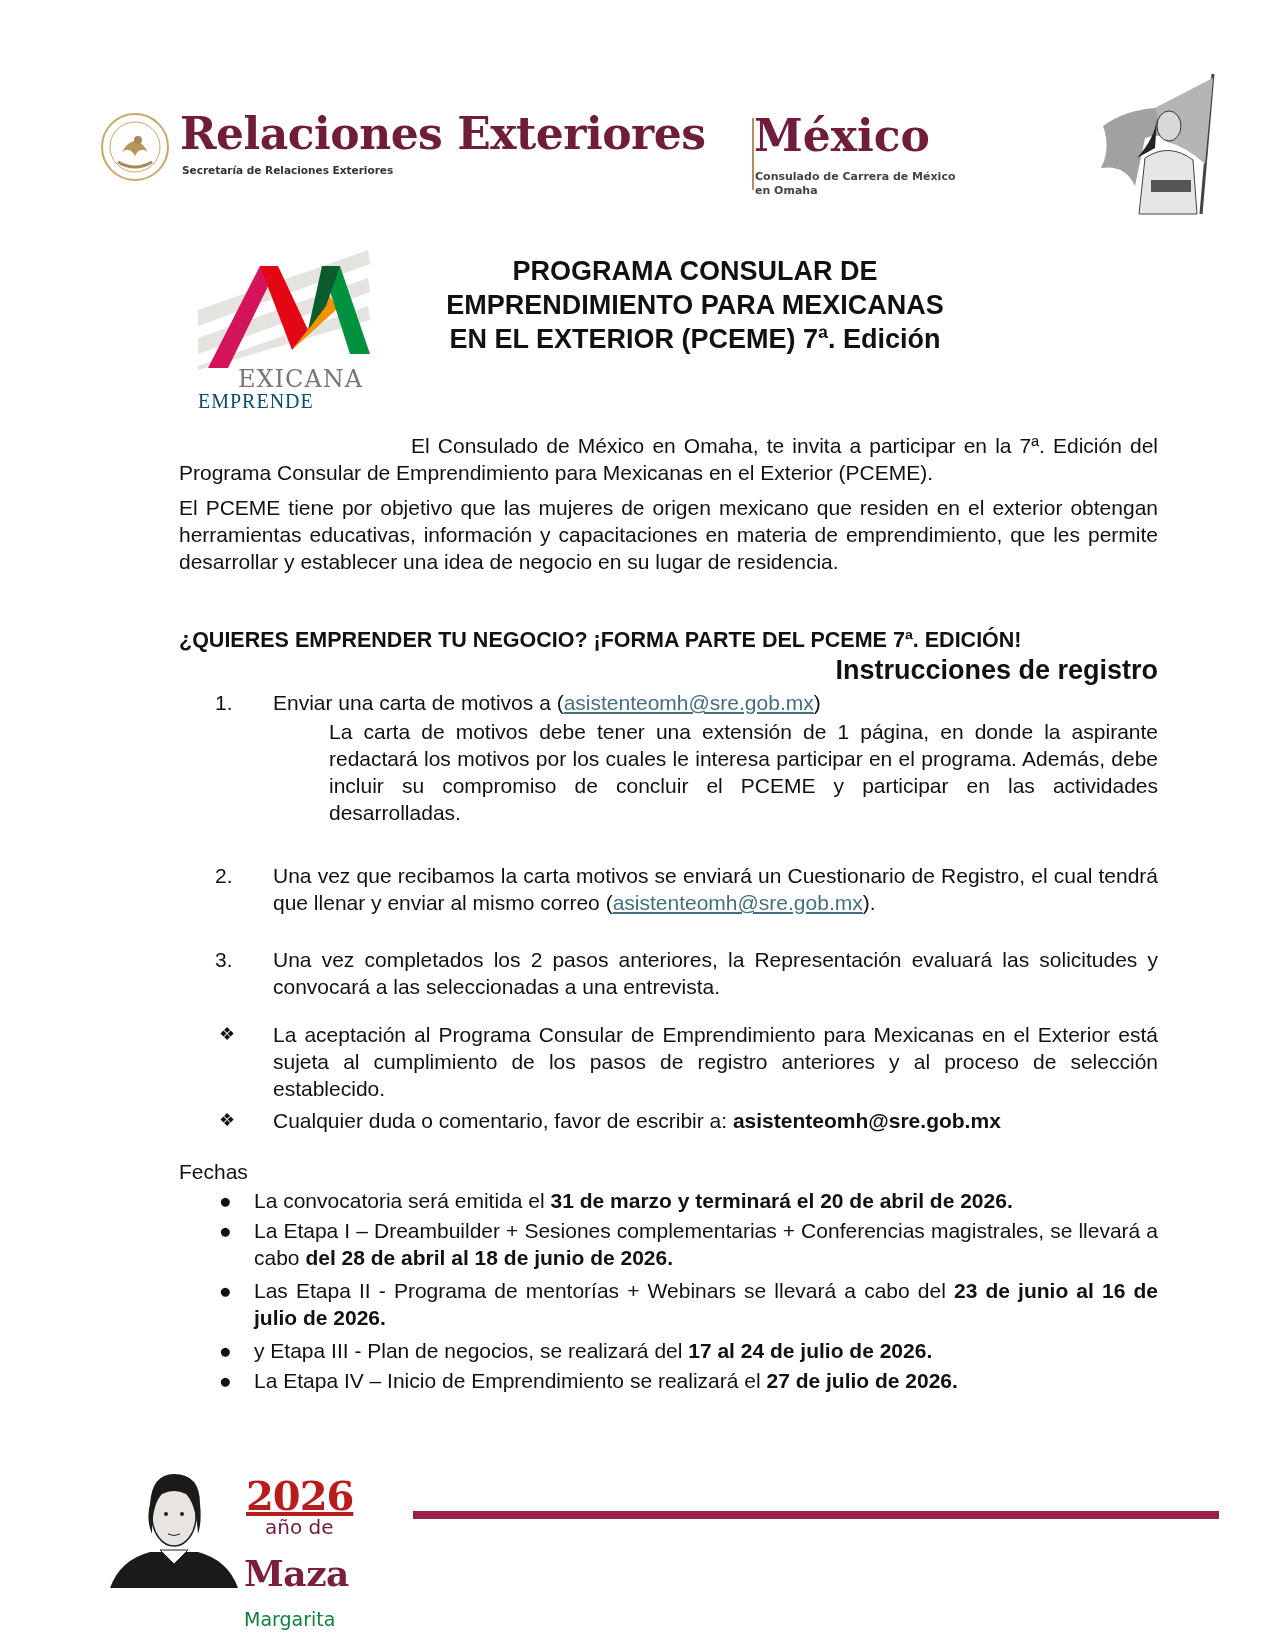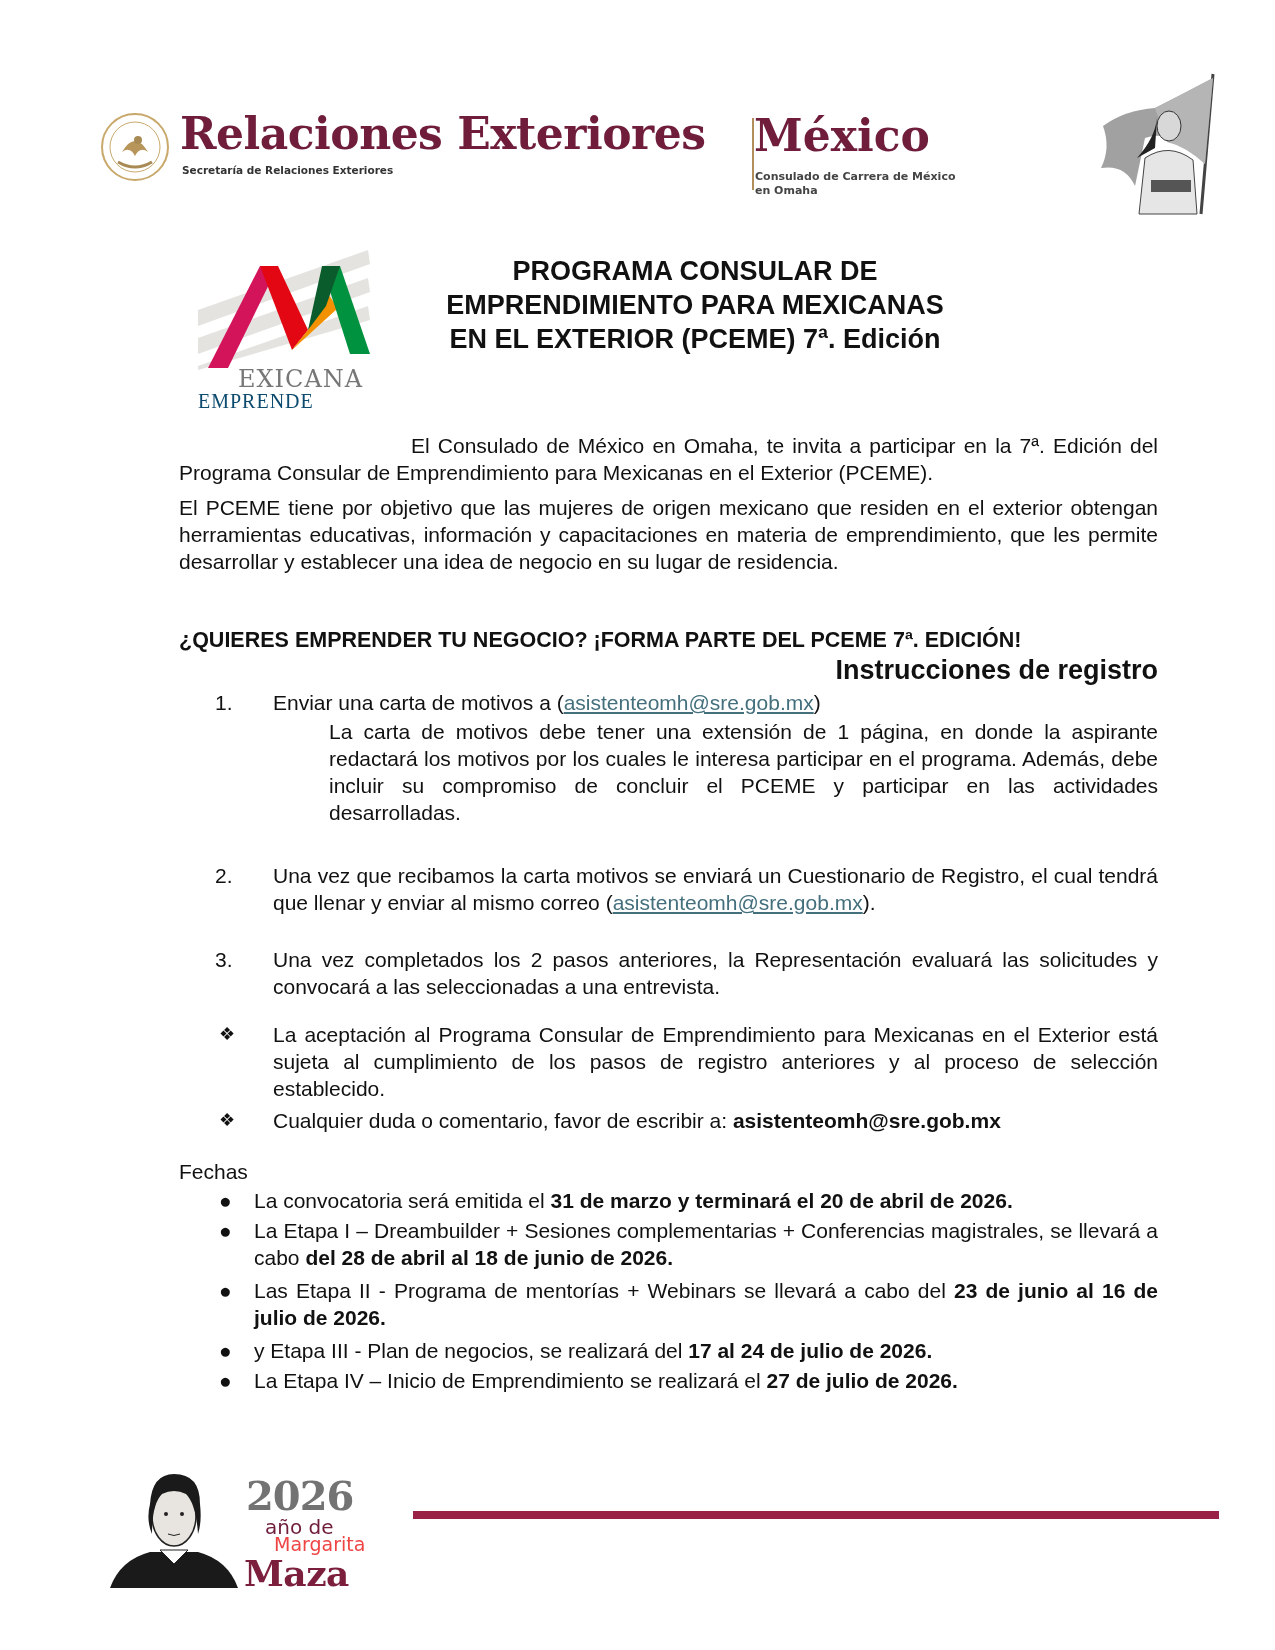--- a/index.html
+++ b/index.html
@@ -55,23 +55,23 @@
   .fecha .txt { margin-left:39px; text-align:justify; }
   .f1 { top:1187px; }
   .f2 { top:1217px; }
   .f3 { top:1277px; }
   .f4 { top:1337px; }
   .f5 { top:1367px; }
 
   
   .portrait { left:110px; top:1464px; width:128px; height:124px; }
   .yr { left:246px; top:1472px; font-family:"DejaVu Serif", serif; font-weight:bold;
-        font-size:40px; color:#737373; letter-spacing:-1px; }
+        font-size:40px; color:#b91c1c; letter-spacing:-1px;text-decoration:underline; }
   .yr-de { left:265px; top:1515px; font-family:"DejaVu Sans", sans-serif; font-size:20px; color:#6f1d3b; }
-  .yr-mar { left:244px; top:1533px; font-family:"DejaVu Sans", sans-serif; font-size:19px; color:#ef4444;margin-left:30px; }
+  .yr-mar { left:244px; top:1608px; font-family:"DejaVu Sans", sans-serif; font-size:19px; color:#15803d; }
   .yr-maza { left:244px; top:1552px; font-family:"DejaVu Serif", serif; font-weight:bold;
              font-size:36px; color:#7b1f3c; letter-spacing:-0.5px; }
   .footer-bar { left:413px; top:1511px; width:806px; height:8px; background:#9b2247; }
   .addr { left:388px; top:1540px; font-size:14px; line-height:17px; color:#5a2032; white-space:nowrap; }
 </style>
 </head>
 <body>
 
 <svg class="abs seal" viewBox="0 0 70 70">
   <circle cx="35" cy="35" r="33" fill="none" stroke="#c9a96b" stroke-width="2"></circle>

